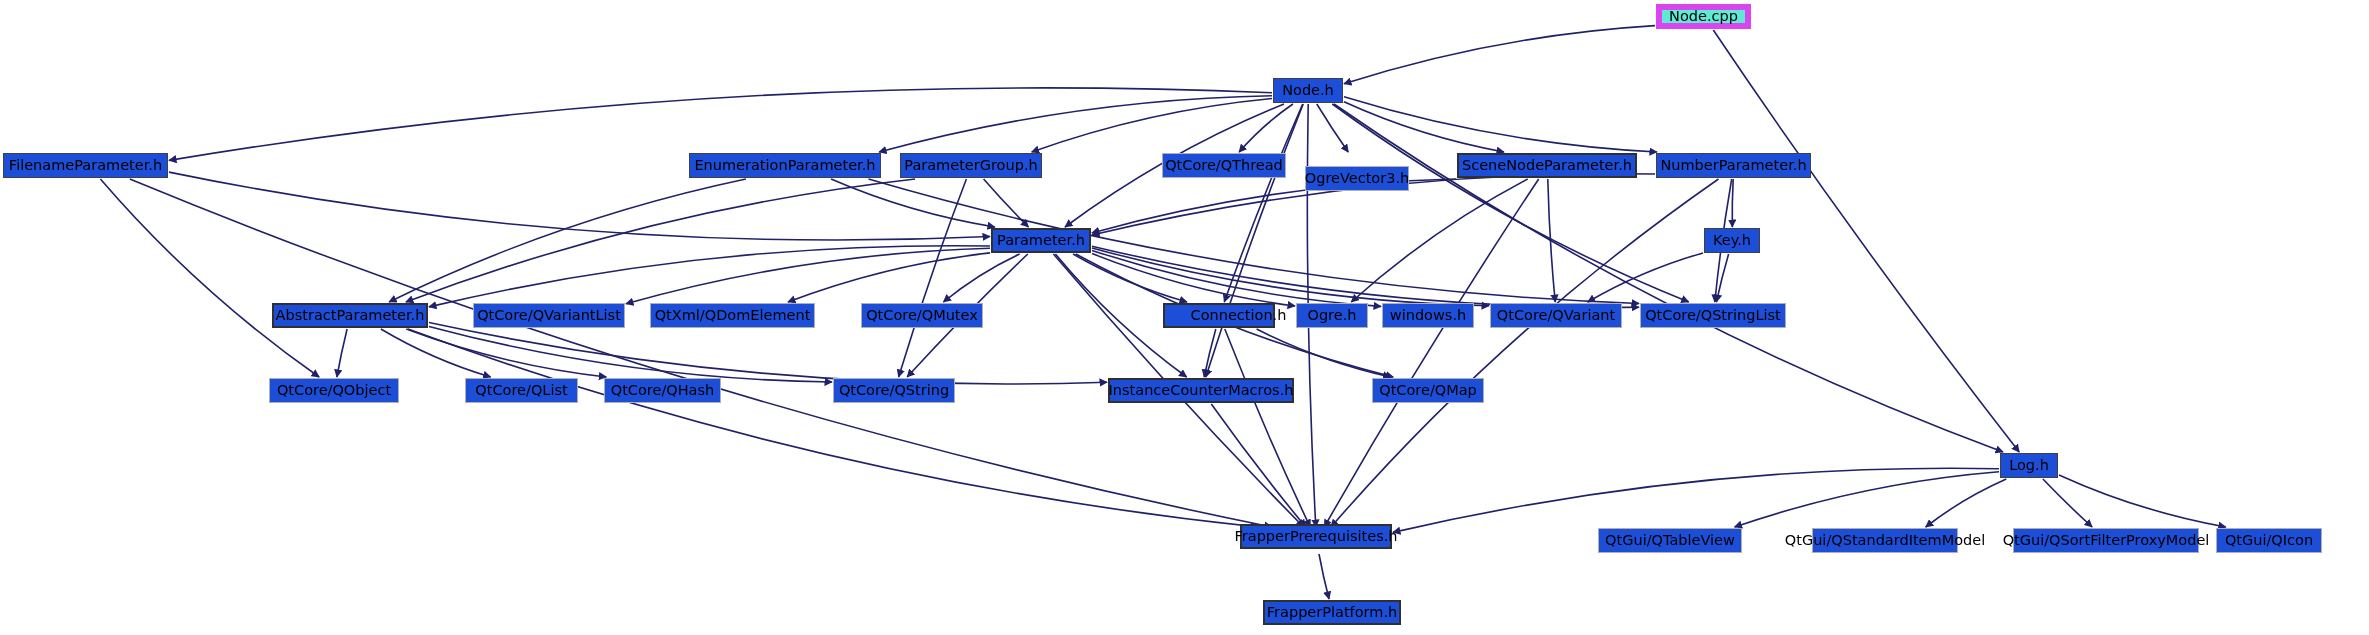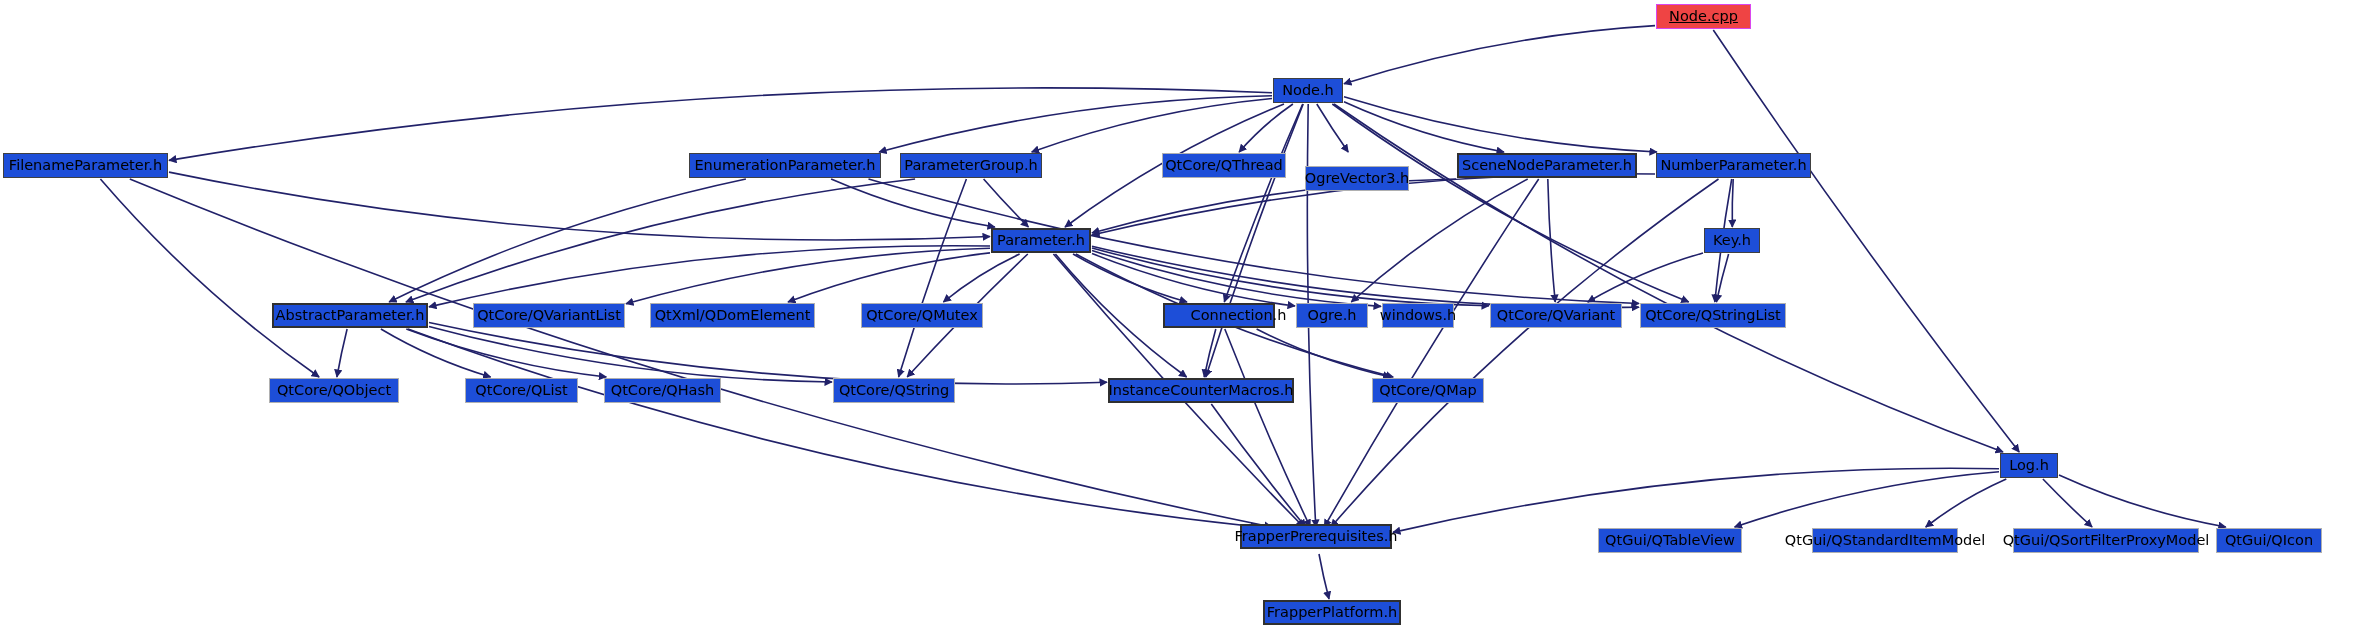--- a/index.html
+++ b/index.html
@@ -23,21 +23,21 @@
     border:1px solid #b0b0b0;
     color:#000000;
     font-size:14.5px;
     letter-spacing:0px;
     line-height:1;
     height:25px;
     cursor:pointer;
   }
   .node.local{border:1px solid #404040;}
   .node.bold{border:2px solid #303030;}
-  .node.root{background:#ef4444;border:1px solid #d946ef;text-decoration:underline;}
+  .node.root{background:#5eead4;border:6px solid #d946ef;}
   .node-label{pointer-events:none;}
 </style>
 </head>
 <body>
 
 <div id="graph">
   <svg id="edge-layer" viewBox="0 0 2369 635" xmlns="http://www.w3.org/2000/svg">
     <defs>
       <marker id="arrow" viewBox="0 0 10 10" refX="9" refY="5" markerWidth="5.2" markerHeight="5.2" orient="auto-start-reverse">
         <path d="M 0 0 L 10 5 L 0 10 z" fill="#212169"></path>
@@ -154,21 +154,21 @@
       </div>
       <div class="node " style="left: 861px; top: 303px; width: 122px;">
         <span class="node-label">QtCore/QMutex</span>
       </div>
       <div class="node bold" style="left: 1163px; top: 303px; width: 112px; padding-left: 39px;">
         <span class="node-label">Connection.h</span>
       </div>
       <div class="node " style="left: 1296px; top: 303px; width: 72px;">
         <span class="node-label">Ogre.h</span>
       </div>
-      <div class="node " style="left: 1382px; top: 303px; width: 72px;">
+      <div class="node " style="left: 1382px; top: 303px; width: 92px;">
         <span class="node-label">windows.h</span>
       </div>
       <div class="node " style="left: 1490px; top: 303px; width: 132px;">
         <span class="node-label">QtCore/QVariant</span>
       </div>
       <div class="node " style="left: 1640px; top: 303px; width: 146px;">
         <span class="node-label">QtCore/QStringList</span>
       </div>
       <div class="node " style="left: 269px; top: 378px; width: 130px;">
         <span class="node-label">QtCore/QObject</span>

